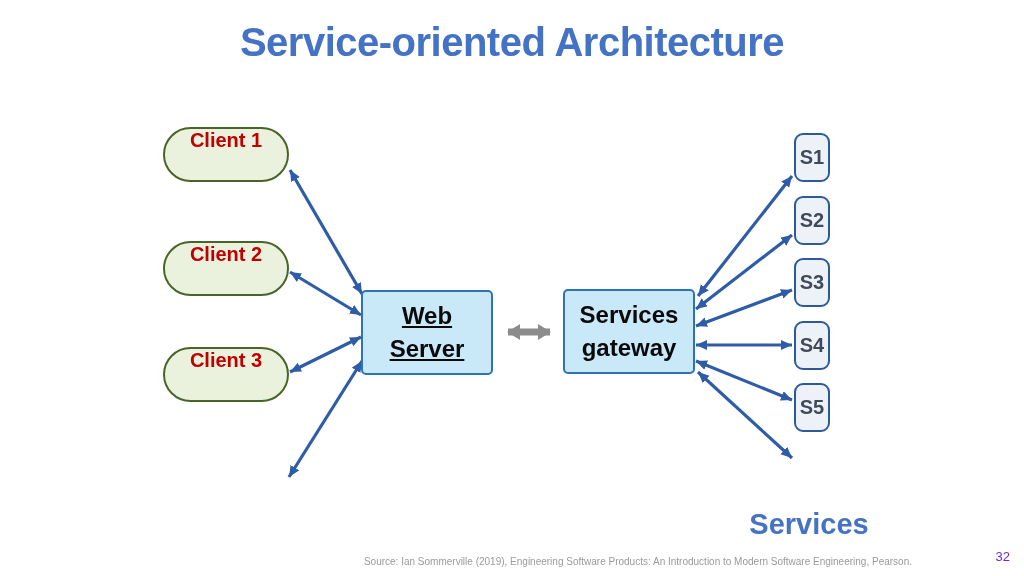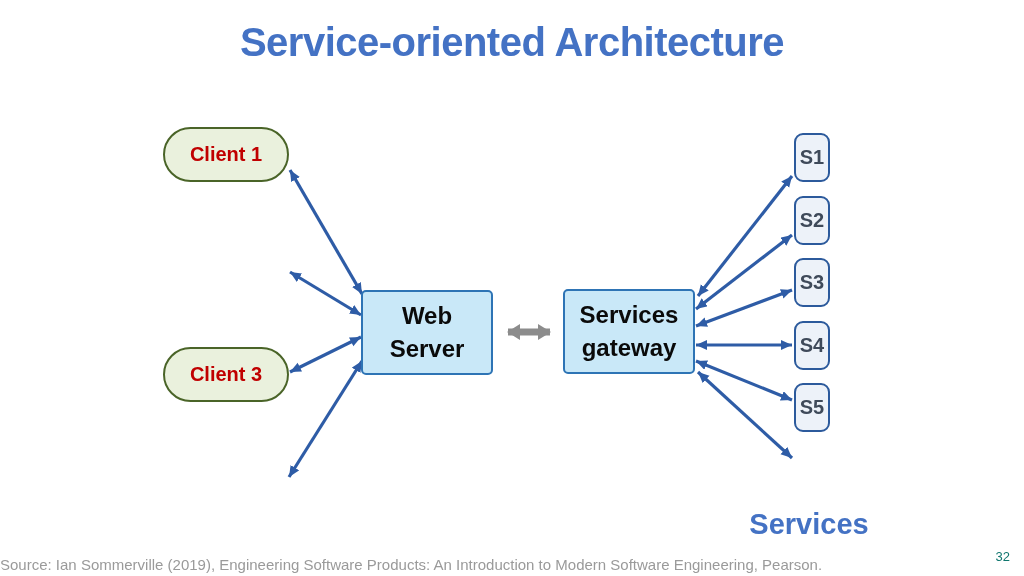--- a/index.html
+++ b/index.html
@@ -8,47 +8,47 @@
     font-family:"Liberation Sans",sans-serif;overflow:hidden;border-radius:15px;
   }
   .title{
     position:absolute;top:20px;left:0;width:1024px;text-align:center;
     font-size:40px;font-weight:bold;color:#4472c4;letter-spacing:-0.5px;
   }
   svg.arrows{position:absolute;left:0;top:0;width:1024px;height:576px;}
   .pill{
     position:absolute;left:163px;width:126px;height:55px;
     background:#eaf1dd;border:2.5px solid #4a6428;border-radius:28px;
-    display:flex;align-items:center;justify-content:center;
+    display:flex;justify-content:center;
     font-size:20px;font-weight:bold;color:#c00000;box-sizing:border-box;
   }
   .bluebox{
     position:absolute;width:132px;height:85px;
     background:#c9e8f8;border:2.5px solid #2e74b5;border-radius:5px;
     display:flex;flex-direction:column;align-items:center;justify-content:center;
     font-size:24px;font-weight:bold;color:#0a0a0a;line-height:1.35;box-sizing:border-box;
     text-align:center;
   }
   .svcbox{
     position:absolute;left:794px;width:36px;height:49px;
     background:#edf2f9;border:2.5px solid #2c5a9c;border-radius:9px;
     display:flex;align-items:center;justify-content:center;
     font-size:20px;font-weight:bold;color:#3f4a5a;box-sizing:border-box;
   }
   .services-caption{
     position:absolute;left:744px;top:508px;width:130px;text-align:center;
     font-size:29px;font-weight:bold;color:#4472c4;
   }
   .source{
-    position:absolute;left:0;top:556px;width:912px;text-align:left;
-    font-size:15px;color:#9a9a9a;
+    position:absolute;left:0;top:556px;width:912px;text-align:right;
+    font-size:10px;color:#9a9a9a;
   }
   .pagenum{
     position:absolute;top:549px;right:14px;
-    font-size:13px;color:#0f766e;
+    font-size:13px;color:#6d28d9;
   }
 </style>
 </head>
 <body>
 
 <div class="slide">
 
   <div class="title">Service-oriented Architecture</div>
 
   <svg class="arrows" viewBox="0 0 1024 576">
@@ -71,25 +71,28 @@
       <line x1="696" y1="345" x2="792" y2="345" marker-start="url(#mb)" marker-end="url(#mb)"></line>
       <line x1="696" y1="361" x2="792" y2="400" marker-start="url(#mb)" marker-end="url(#mb)"></line>
       <line x1="698" y1="372" x2="792" y2="458" marker-start="url(#mb)" marker-end="url(#mb)"></line>
     </g>
     <line x1="508" y1="332" x2="550" y2="332" stroke="#8c8c8c" stroke-width="7" marker-start="url(#mg)" marker-end="url(#mg)"></line>
   </svg>
 
   <div class="pill" style="top:127px">
     <span>Client 1</span>
   </div>
+  <div class="pill" style="top:241px">
+    <span>Client 2</span>
+  </div>
   <div class="pill" style="top:347px">
     <span>Client 3</span>
   </div>
 
-  <div class="bluebox" style="left:361px;top:290px;">
+  <div class="bluebox" style="left:361px;top:290px;text-decoration:underline;">
     <span>Web</span>
     <span>Server</span>
   </div>
 
   <div class="bluebox" style="left:563px;top:289px;">
     <span>Services</span>
     <span>gateway</span>
   </div>
 
   <div class="svcbox" style="top:133px">

